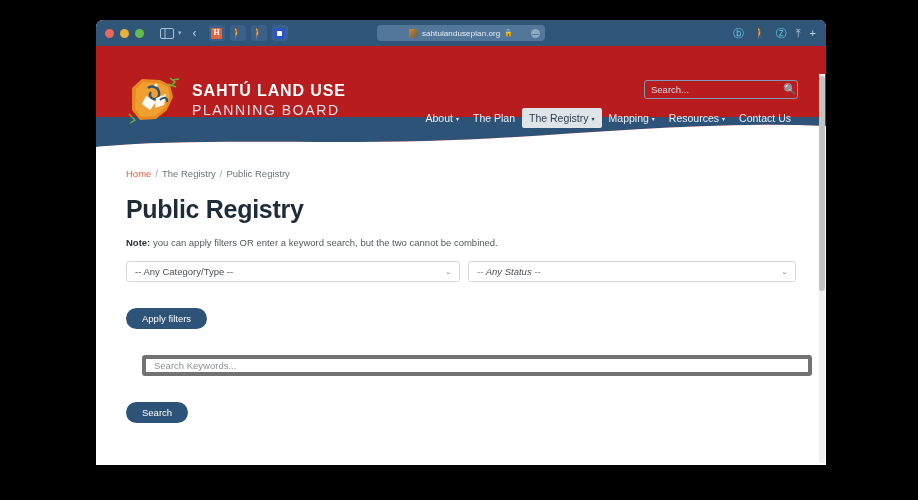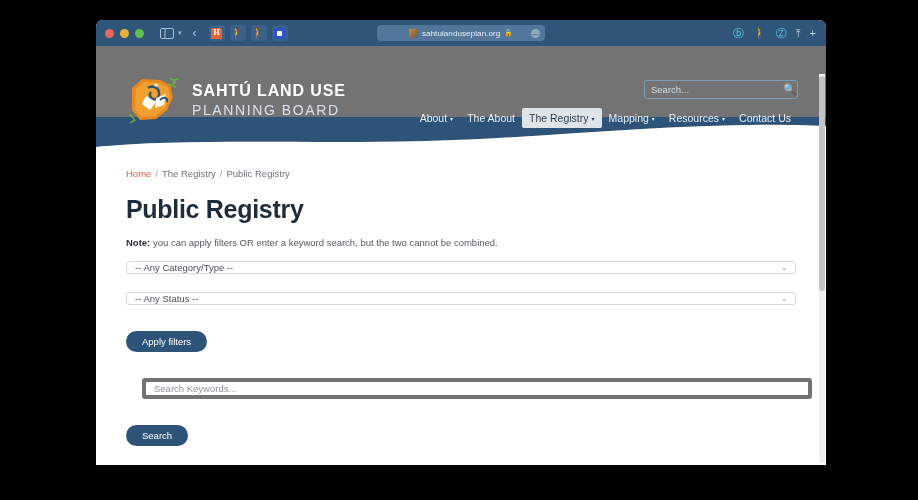--- a/index.html
+++ b/index.html
@@ -107,21 +107,21 @@
     position: relative;
     height: 419px;
     background: #fff;
     overflow: hidden;
   }
 
   
   #site-header {
     position: relative;
     height: 100px;
-    background: #737373;
+    background: #b91c1c;
     z-index: 2;
     padding-left: 32px;
   }
   #header-wave {
     position: absolute;
     left: 0; bottom: -1px; width: 100%; height: 30px;
     z-index: 2;
     display: block;
   }
 
@@ -233,34 +233,33 @@
   #filter-note {
     margin-top: 13px;
     font-size: 9.5px;
     color: #55595d;
   }
   #filter-note b { color: #2b3136; font-weight: bold; }
 
   #filter-row {
     margin-top: 13px;
     display: flex;
-    gap: 18px;
-    flex-direction: column;
+    gap: 8px;
   }
   .select-wrap {
     position: relative;
     height: 21px;
     border: 1px solid #d6d9dc;
     border-radius: 3px;
     background: #fff;
     display: flex; align-items: center;
     padding: 0 8px;
   }
   .select-wrap.wide { flex: 1.02; }
-  .select-wrap.wide2 { flex: 1; }
+  .select-wrap.wide2 { flex: 1; font-style: italic; }
   .select-value { font-size: 9.5px; color: #4b5055; }
   .select-caret {
     position: absolute; right: 8px; top: 50%; transform: translateY(-50%);
     font-size: 7px; color: #6d7479;
   }
 
   .pill-btn {
     margin-top: 26px;
     display: inline-flex;
     align-items: center; justify-content: center;
@@ -392,21 +391,21 @@
         <input id="header-search-input" type="text" placeholder="Search..." style="">
         <span id="header-search-icon">🔍</span>
       </div>
 
       <nav id="main-nav">
         <span class="nav-item">
           <span>About</span>
           <span class="nav-caret">▾</span>
         </span>
         <span class="nav-item">
-          <span>The About</span>
+          <span>The Plan</span>
         </span>
         <span class="nav-item active">
           <span>The Registry</span>
           <span class="nav-caret">▾</span>
         </span>
         <span class="nav-item">
           <span>Mapping</span>
           <span class="nav-caret">▾</span>
         </span>
         <span class="nav-item">

